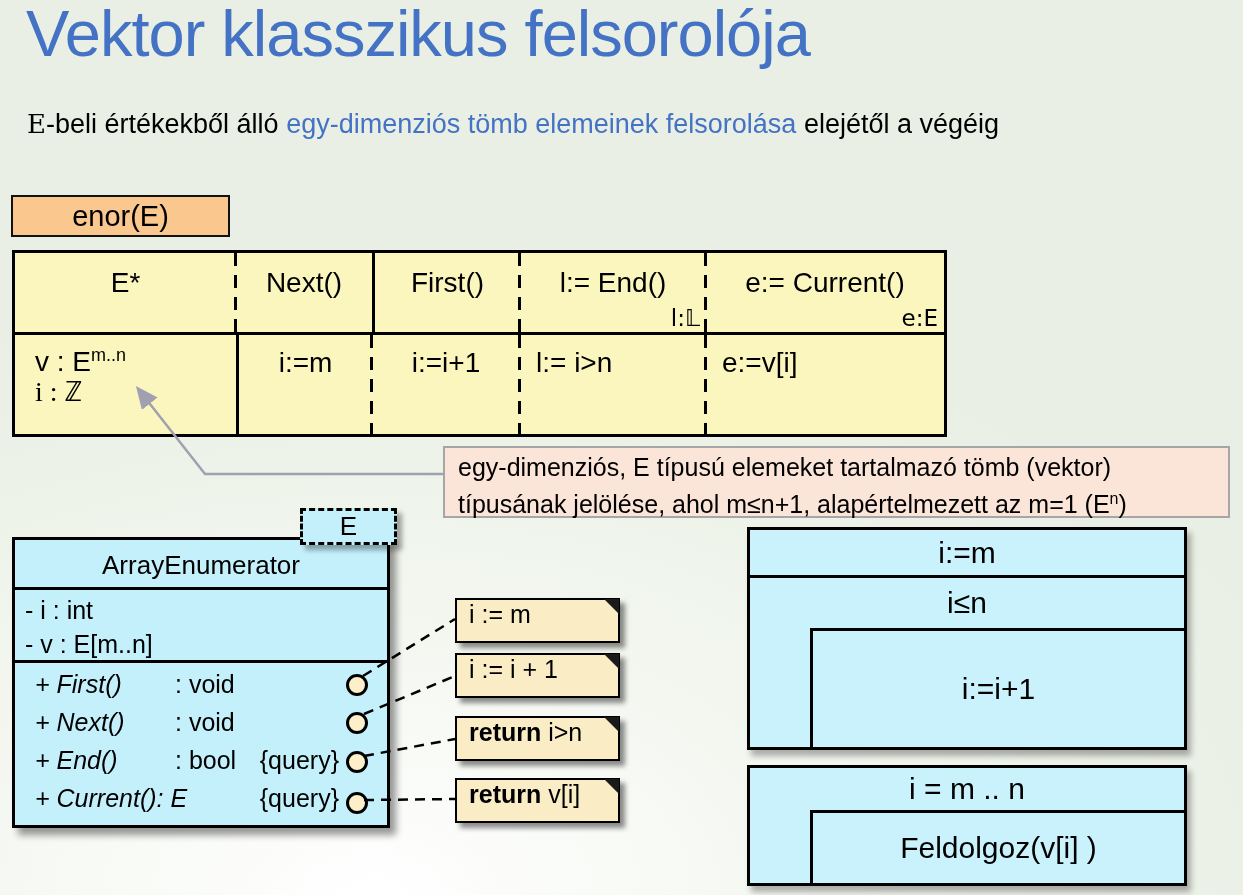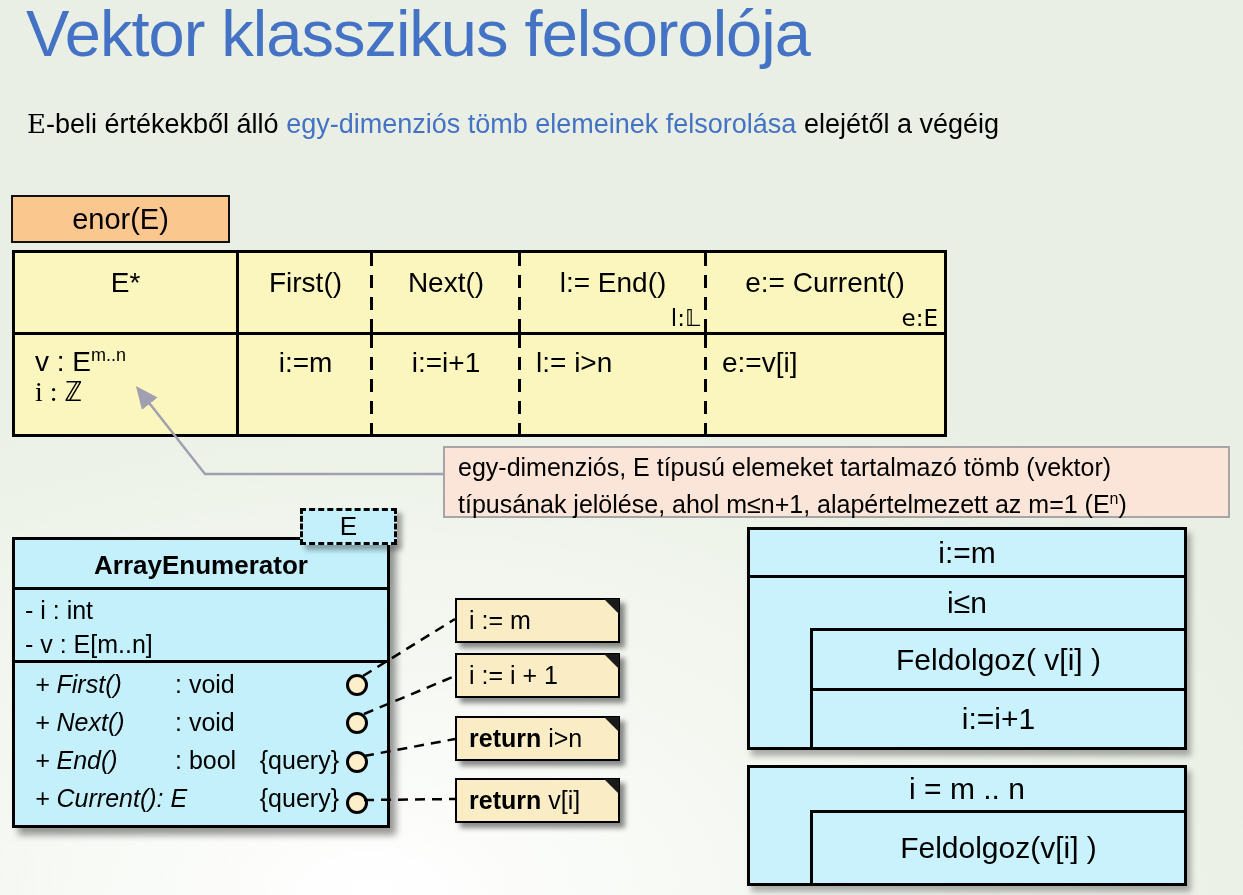--- a/index.html
+++ b/index.html
@@ -12,21 +12,21 @@
   
   .title {
     position:absolute; left:26px; top:-12px; font-size:65px; font-weight:400;
     color:#4472C4; letter-spacing:-1px; line-height:92px; white-space:nowrap;
   }
   .subtitle { position:absolute; left:27px; top:109px; font-size:27px; white-space:nowrap; }
   .subtitle .lead-e { font-family:"DejaVu Serif", serif; font-size:26px; }
   .subtitle .blue { color:#4472C4; }
   
   .enor {
-    position:absolute; left:11px; top:195px; width:219px; height:48px;
+    position:absolute; left:11px; top:195px; width:219px; height:42px;
     background:#FAC78F; border:2.5px solid #111; display:flex; align-items:center; justify-content:center;
     font-size:29px;
   }
   
   .etable {
     position:absolute; left:12px; top:250px; width:935px; height:187px;
     border:3px solid #000; background:#FBF5BE;
     display:grid; grid-template-columns:221px 136px 148px 186px auto; grid-template-rows:82px auto;
   }
   .etable .cell { position:relative; font-size:28px; }
@@ -49,42 +49,42 @@
     background:#FBE5D8; border:2px solid #A6A6A6; padding:3px 0 0 13px;
     font-size:25px; line-height:32px; white-space:nowrap;
   }
   .pinknote sup { font-size:16px; }
   
   .classbox {
     position:absolute; left:12px; top:537px; width:378px; height:291px;
     background:#C3F0FB; border:3px solid #000; box-shadow:6px 7px 7px rgba(0,0,0,0.40);
     display:flex; flex-direction:column;
   }
-  .c-title { height:50px; border-bottom:3px solid #000; text-align:center; line-height:50px; font-weight:bold; font-size:26px; }
+  .c-title { height:50px; border-bottom:3px solid #000; text-align:center; line-height:50px; font-weight:normal; font-size:26px; }
   .c-attrs { height:73px; border-bottom:3px solid #000; padding:3px 0 0 10px; font-size:25px; line-height:34px; }
   .c-methods { flex:1; padding-top:2px; font-size:25px; }
   .mrow { position:relative; height:38px; line-height:38px; }
   .mname { position:absolute; left:20px;font-style:italic; }
   .mtype { position:absolute; left:160px; }
   .mquery { position:absolute; right:48px; }
   .lolli {
     position:absolute; width:22px; height:22px; border:3px solid #000; border-radius:50%;
     background:#FCEFC9; left:331px;
   }
   
   .ebox {
     position:absolute; left:300px; top:508px; width:97px; height:37px;
     background:#C3F0FB; border:3px dashed #000; box-shadow:5px 5px 5px rgba(0,0,0,0.35);
     display:flex; align-items:center; justify-content:center; font-size:26px;
   }
   
   .unote {
     position:absolute; left:455px; width:165px; height:45px;
     background:#FAEDC6; border:2.5px solid #000; box-shadow:5px 5px 5px rgba(0,0,0,0.45);
-    font-size:25px; display:flex; align-items:center; padding-left:12px; white-space:pre;
+    font-size:25px; display:flex; align-items:flex-start; padding-left:12px; white-space:pre;
   }
   .unote .fold {
     position:absolute; top:-1px; right:-1px; width:0; height:0;
     border-top:15px solid #1a1a1a; border-left:15px solid transparent;
   }
   
   .structo {
     position:absolute; left:747px; width:440px; background:#C9F2FC;
     border:3px solid #000; box-shadow:4px 6px 6px rgba(0,0,0,0.30);
     display:flex; flex-direction:column; font-size:30px;
@@ -115,25 +115,25 @@
 
   <div class="enor">
     <span>enor(E)</span>
   </div>
 
   <div class="etable">
 
     <div class="cell hrow">
       <div class="hmain">E*</div>
     </div>
+    <div class="cell hrow dashcol">
+      <div class="hmain">Next()</div>
+    </div>
     <div class="cell hrow solidcol">
       <div class="hmain">First()</div>
-    </div>
-    <div class="cell hrow dashcol">
-      <div class="hmain">Next()</div>
     </div>
     <div class="cell hrow dashcol">
       <div class="hmain">l:= End()</div>
       <div class="hsub">l:𝕃</div>
     </div>
     <div class="cell hrow dashcol">
       <div class="hmain">e:= Current()</div>
       <div class="hsub">e:E</div>
     </div>
 
@@ -212,21 +212,20 @@
   </div>
   <div class="unote" style="top:778px;">
     <div class="fold"></div>
     <span><b>return</b><span> v[i]</span></span>
   </div>
 
   <div class="structo s1">
     <div class="srow r-init">i:=m</div>
     <div class="srow r-cond">i≤n</div>
     <div class="sbody">
-      <div class="srow r-body1">Feldolgoz( v[i] )</div>
       <div class="srow r-body2">i:=i+1</div>
     </div>
   </div>
 
   <div class="structo s2">
     <div class="srow r-head">i = m .. n</div>
     <div class="sbody">
       <div class="srow r-body">Feldolgoz(v[i] )</div>
     </div>
   </div>

